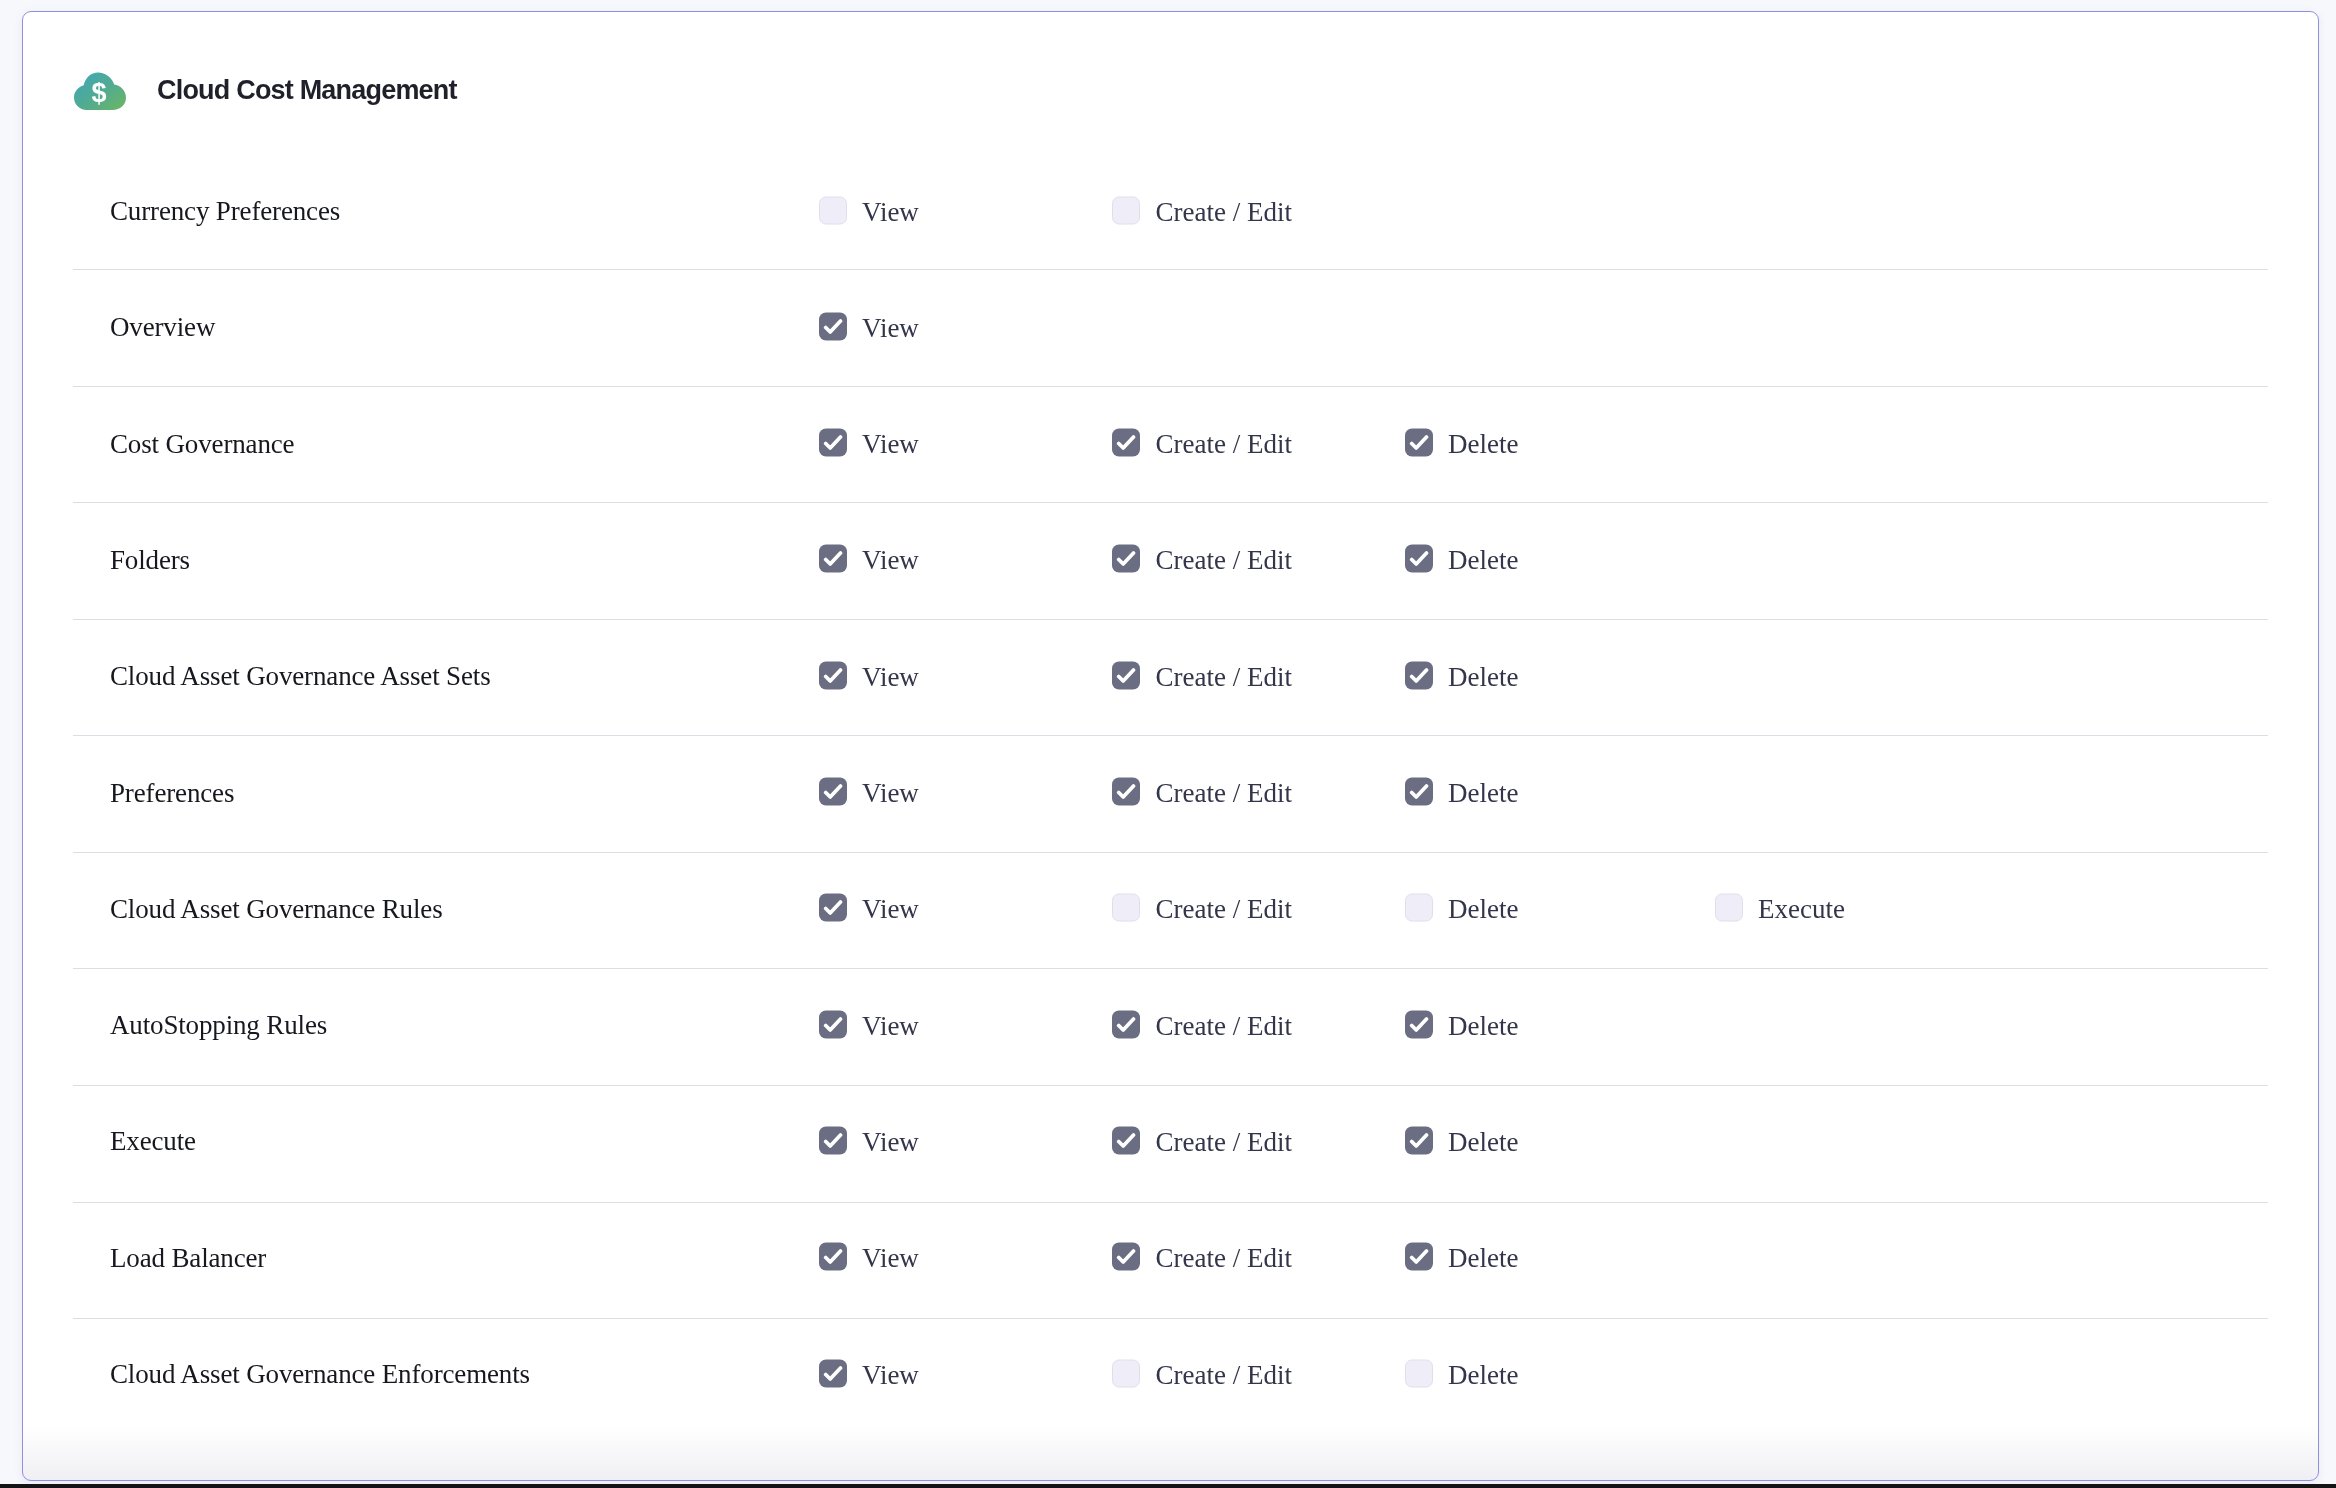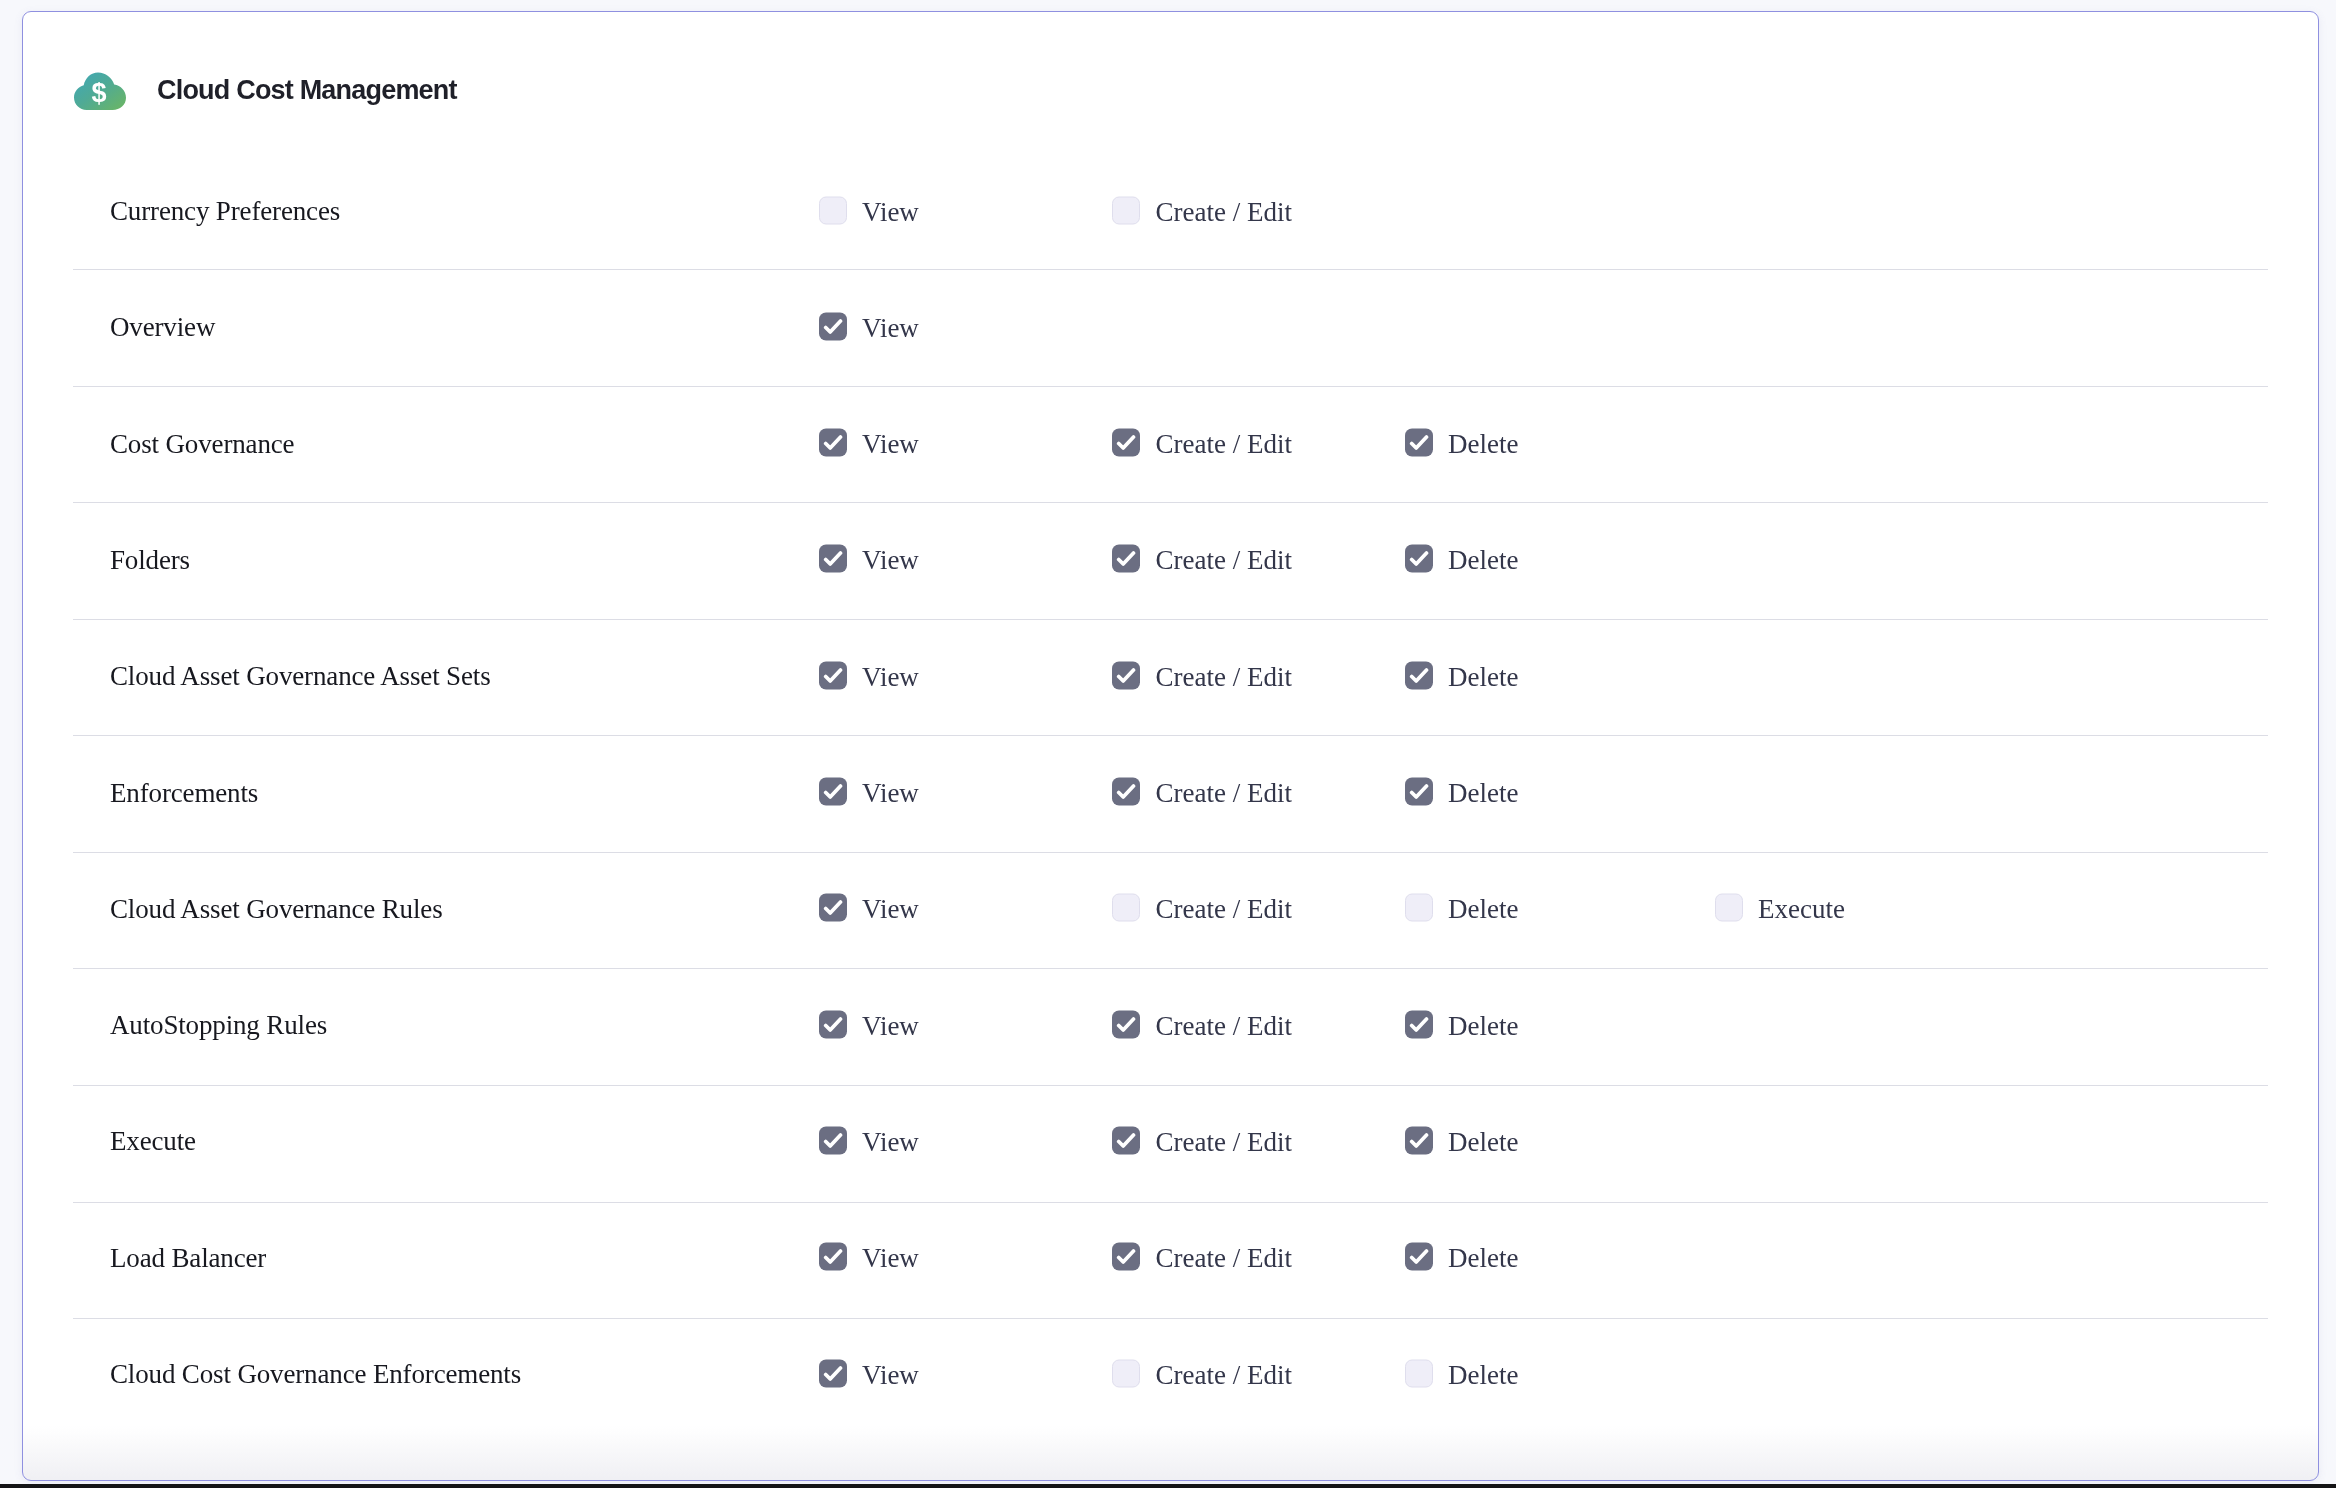--- a/index.html
+++ b/index.html
@@ -180,21 +180,21 @@
       <span class="cb on">
         <svg width="20" height="16" viewBox="0 0 20 16">
           <path d="M2.7 9 L7.2 13.5 L17.5 2.5" fill="none" stroke="#ffffff" stroke-width="3.7" stroke-linecap="round" stroke-linejoin="round"></path>
         </svg>
       </span>
       <span class="cl">Delete</span>
     </div>
   </div>
 
   <div class="row" style="top:733.5px">
-    <div class="name">Enforcements</div>
+    <div class="name">Preferences</div>
     <div class="cell c1">
       <span class="cb on">
         <svg width="20" height="16" viewBox="0 0 20 16">
           <path d="M2.7 9 L7.2 13.5 L17.5 2.5" fill="none" stroke="#ffffff" stroke-width="3.7" stroke-linecap="round" stroke-linejoin="round"></path>
         </svg>
       </span>
       <span class="cl">View</span>
     </div>
     <div class="cell c2">
       <span class="cb on">
@@ -316,21 +316,21 @@
       <span class="cb on">
         <svg width="20" height="16" viewBox="0 0 20 16">
           <path d="M2.7 9 L7.2 13.5 L17.5 2.5" fill="none" stroke="#ffffff" stroke-width="3.7" stroke-linecap="round" stroke-linejoin="round"></path>
         </svg>
       </span>
       <span class="cl">Delete</span>
     </div>
   </div>
 
   <div class="row" style="top:1315px">
-    <div class="name">Cloud Cost Governance Enforcements</div>
+    <div class="name">Cloud Asset Governance Enforcements</div>
     <div class="cell c1">
       <span class="cb on">
         <svg width="20" height="16" viewBox="0 0 20 16">
           <path d="M2.7 9 L7.2 13.5 L17.5 2.5" fill="none" stroke="#ffffff" stroke-width="3.7" stroke-linecap="round" stroke-linejoin="round"></path>
         </svg>
       </span>
       <span class="cl">View</span>
     </div>
     <div class="cell c2">
       <span class="cb off"></span>

